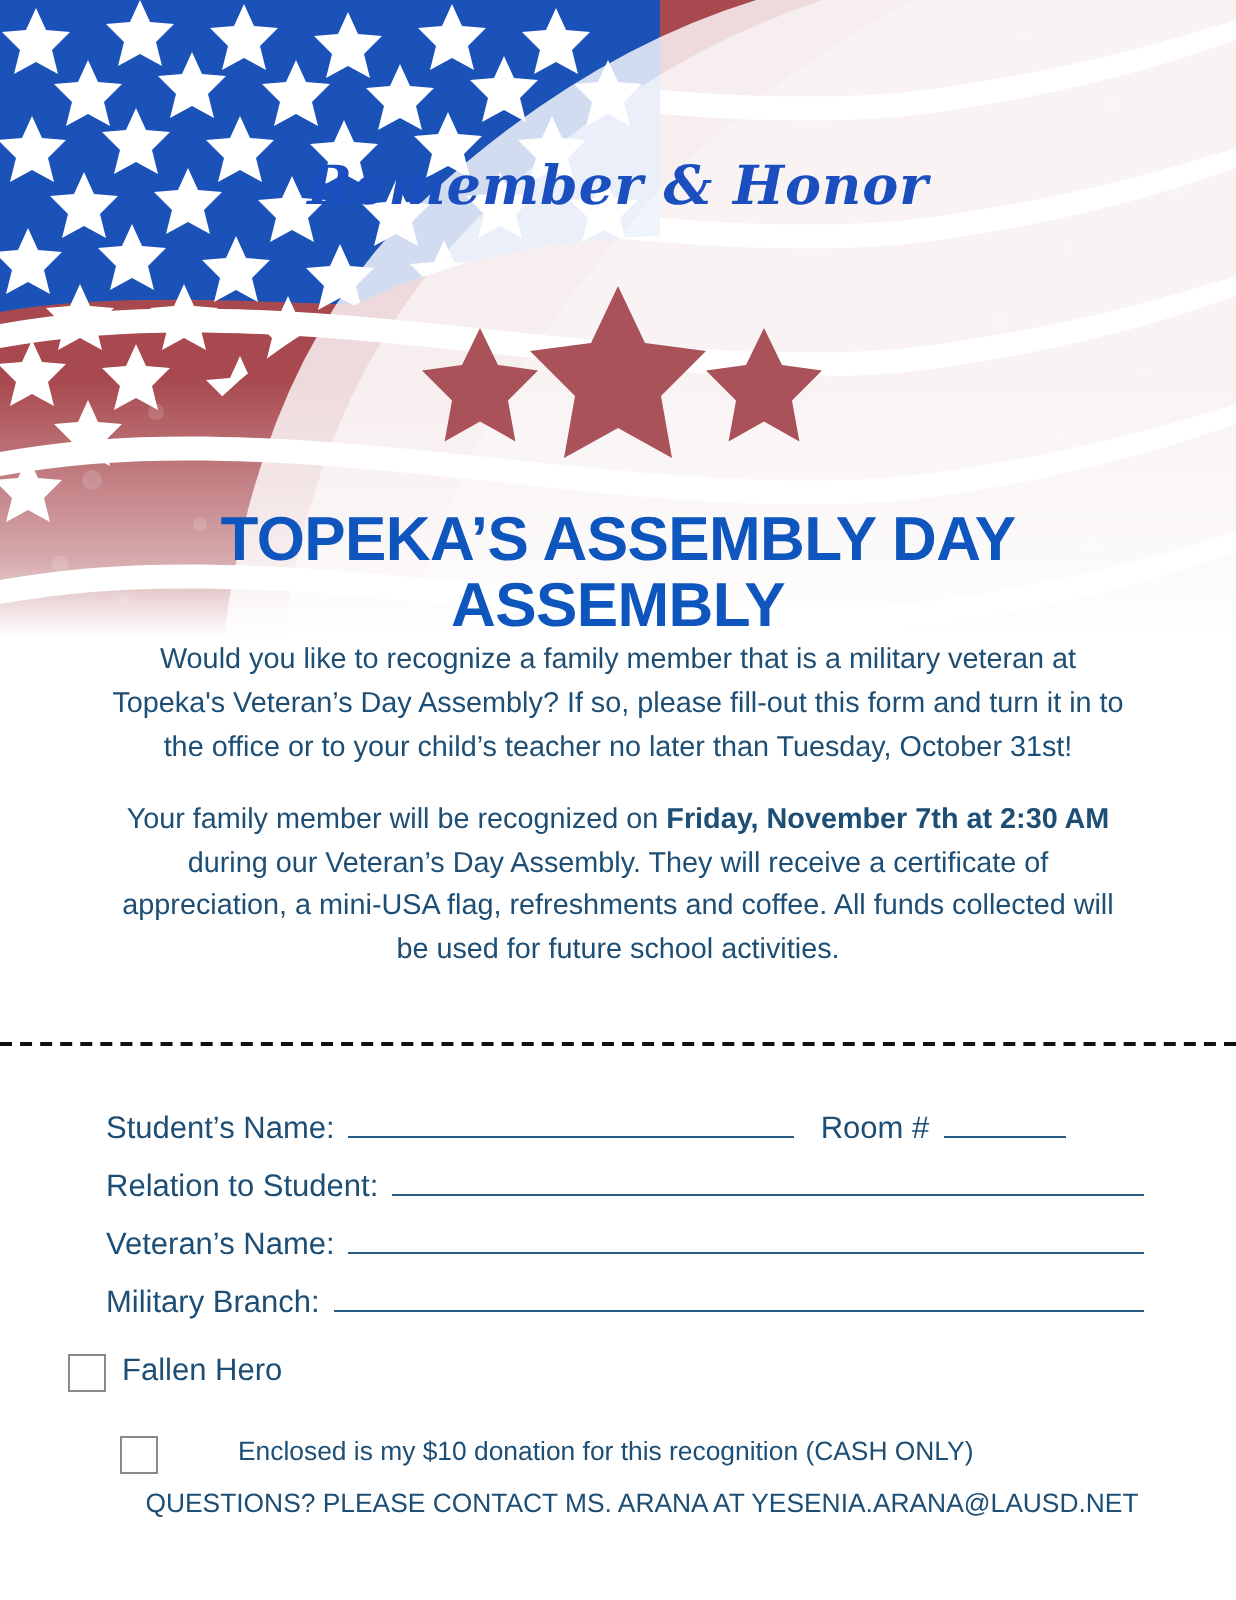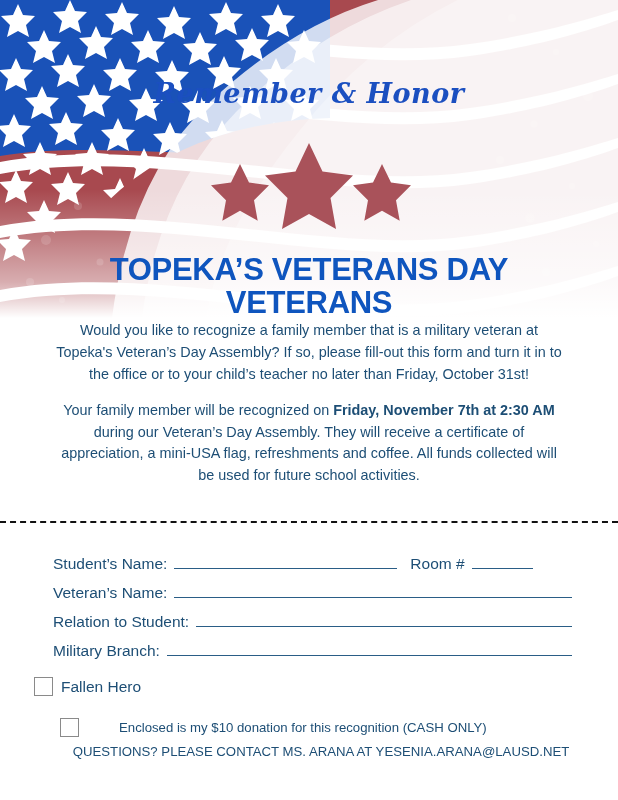--- a/index.html
+++ b/index.html
@@ -121,21 +121,20 @@
     font-size: 15.5px;
     margin-left: 13px;
     white-space: nowrap;
     color: #1d4e75;
   }
   .tail-gap { flex: 0 0 46px; }
 
   
   .check-row {
     display: flex;
-    align-items: center;
     padding-left: 34px;
     margin-top: 8px;
   }
   .check-row.indent { padding-left: 60px; margin-top: 22px; gap: 24px; }
   .checkbox {
     width: 17px;
     height: 17px;
     border: 1.4px solid #8a8a8a;
     background: #ffffff;
     flex: 0 0 auto;
@@ -268,49 +267,49 @@
     <g fill="#a9525a">
       <path d="M309,143 l13.5,28.5 30.5,4 -22.5,22.5 5.5,31 -27,-15 -27,15 5.5,-31 -22.5,-22.5 30.5,-4 z"></path>
       <path d="M240,164 l9,18.5 20,2.7 -15,15 3.7,20.5 -17.7,-10 -17.7,10 3.7,-20.5 -15,-15 20,-2.7 z"></path>
       <path d="M382,164 l9,18.5 20,2.7 -15,15 3.7,20.5 -17.7,-10 -17.7,10 3.7,-20.5 -15,-15 20,-2.7 z"></path>
     </g>
   </svg>
 </div>
 
 <div class="script-head">Remember &amp; Honor</div>
 
-<h1 class="title">TOPEKA’S VETERANS DAY VETERANS</h1>
+<h1 class="title">TOPEKA’S ASSEMBLY DAY ASSEMBLY</h1>
 
 <div class="body-wrap">
-  <p class="para">Would you like to recognize a family member that is a military veteran at Topeka's Veteran’s Day Assembly?  If so, please fill-out this form and turn it in to the office or to your child’s teacher no later than Friday, October  31st!</p>
+  <p class="para">Would you like to recognize a family member that is a military veteran at Topeka's Veteran’s Day Assembly?  If so, please fill-out this form and turn it in to the office or to your child’s teacher no later than Tuesday, October  31st!</p>
   <p class="para">
     <span>Your family member will be recognized on </span><b>Friday, November 7th at 2:30 AM</b><span> during our Veteran’s Day Assembly. They will receive a certificate of appreciation, a mini-USA flag, refreshments and coffee. All funds collected will be used for future school activities.</span>
   </p>
 </div>
 
 <div class="divider"></div>
 
 <div class="form">
 
   <div class="field-row">
     <span class="field-label">Student’s Name:</span>
     <span class="field-line mid"></span>
     <span class="room-label">Room #</span>
     <span class="field-line short"></span>
     <span class="tail-gap"></span>
   </div>
 
   <div class="field-row">
-    <span class="field-label">Veteran’s Name:</span>
+    <span class="field-label">Relation to Student:</span>
     <span class="field-line"></span>
     <span class="tail-gap"></span>
   </div>
 
   <div class="field-row">
-    <span class="field-label">Relation to Student:</span>
+    <span class="field-label">Veteran’s Name:</span>
     <span class="field-line"></span>
     <span class="tail-gap"></span>
   </div>
 
   <div class="field-row">
     <span class="field-label">Military Branch:</span>
     <span class="field-line"></span>
     <span class="tail-gap"></span>
   </div>
 

